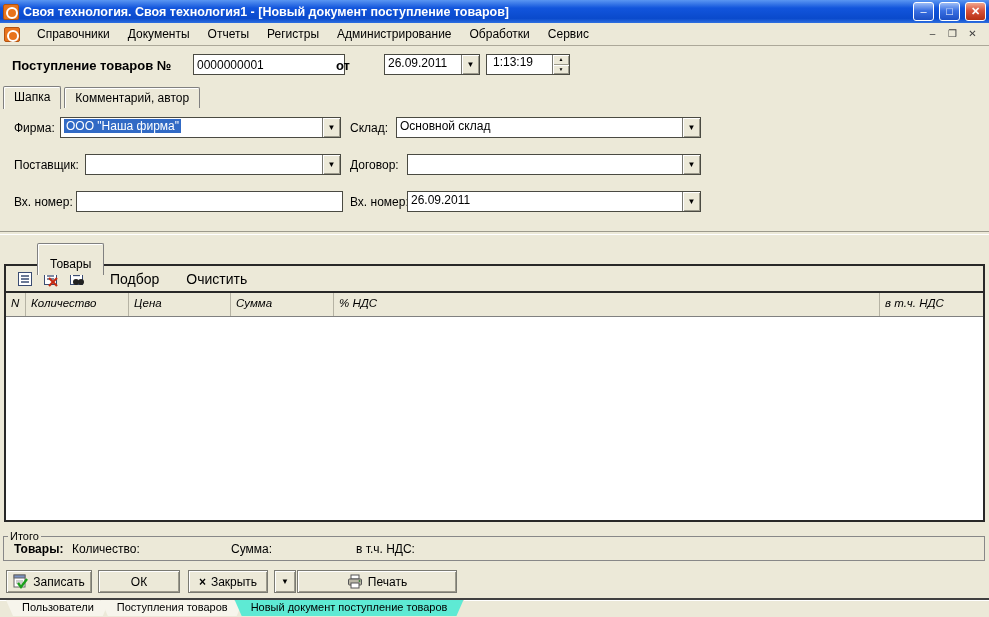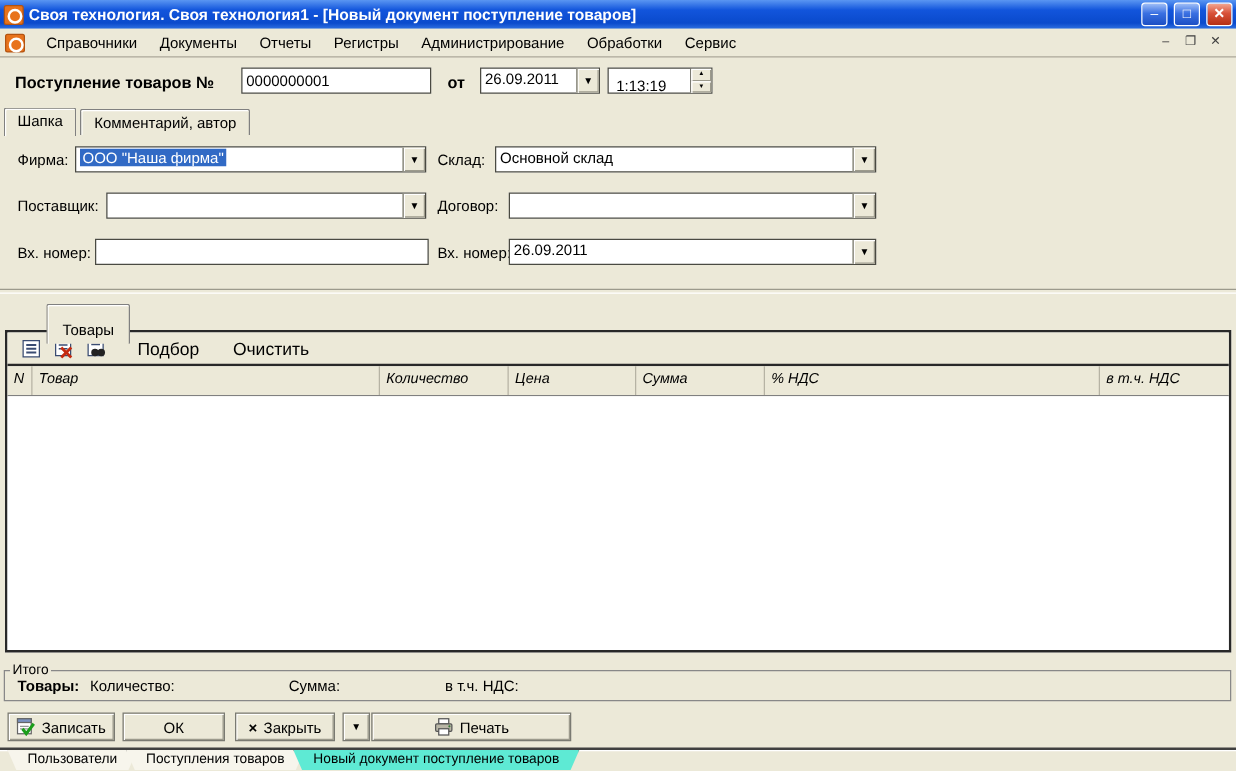--- a/index.html
+++ b/index.html
@@ -24,35 +24,35 @@
   .menubar{position:absolute;left:0;top:23px;width:100%;height:23px;box-sizing:border-box;
     background:#ECE9D8;display:flex;align-items:center;padding:0 4px;border-bottom:1px solid #ACA899;}
   .app-icon.small{width:15px;height:15px;margin-right:8px;}
   .menu-item{padding:3px 9px;white-space:nowrap;}
   .mdi{margin-left:auto;display:flex;gap:3px;align-items:center;padding-right:4px;}
   .mdi-btn{width:17px;height:15px;text-align:center;line-height:14px;font-size:10px;color:#404040;}
 
   
   .dochdr{position:absolute;left:0;top:46px;width:100%;height:40px;}
   .dochdr .hlabel{position:absolute;left:12px;top:12px;font-weight:bold;font-size:13px;}
-  .dochdr .ot{position:absolute;left:358px;top:12px;font-weight:bold;font-size:13px;}
+  .dochdr .ot{position:absolute;left:336px;top:12px;font-weight:bold;font-size:13px;}
   .input{border:1px solid #4a4a42;background:#fff;font-family:"Liberation Sans",sans-serif;
     font-size:12px;padding:1px 3px;box-sizing:border-box;}
   .docnum{position:absolute;left:193px;top:8px;width:152px;height:21px;}
 
   .combo{display:flex;border:1px solid #4a4a42;background:#fff;box-sizing:border-box;height:21px;}
   .combo .val{flex:1;padding:1px 3px;white-space:nowrap;overflow:hidden;font-size:12px;}
   .combo .arrow{width:17px;background:#ECE9D8;border-left:1px solid #7a7a72;
     box-shadow:inset 1px 1px 0 #fff,inset -1px -1px 0 #9c9a8c;
     font-size:8px;line-height:19px;text-align:center;color:#000;flex:0 0 17px;}
   .pos{position:absolute;}
   .hl{background:#316AC5;color:#fff;padding:0 2px;}
 
   .spinner{position:absolute;display:flex;border:1px solid #4a4a42;background:#fff;box-sizing:border-box;height:21px;}
-  .spinner .val{flex:1;padding:7px 6px;font-size:12px;}
+  .spinner .val{flex:1;padding:0 6px;font-size:12px;}
   .spin-col{width:16px;display:flex;flex-direction:column;border-left:1px solid #7a7a72;}
   .spin-btn{flex:1;background:#ECE9D8;box-shadow:inset 1px 1px 0 #fff,inset -1px -1px 0 #9c9a8c;
     font-size:5px;line-height:8px;text-align:center;color:#000;}
 
   
   .htabs{position:absolute;left:3px;top:87px;height:21px;display:flex;align-items:flex-end;gap:3px;z-index:2;}
   .htab{border:1px solid #808080;border-bottom:none;border-radius:2px 2px 0 0;
     padding:3px 10px;background:#ECE9D8;font-size:12px;box-shadow:inset 1px 1px 0 #fff;}
   .htab.active{padding-bottom:5px;margin-bottom:-1px;font-weight:normal;}
 
@@ -226,21 +226,20 @@
           <circle cx="7" cy="11" r="3" fill="#222"></circle>
           <circle cx="12" cy="11" r="3" fill="#222"></circle>
           <rect x="7" y="9.5" width="5" height="3" fill="#222"></rect>
         </svg>
       </span>
       <span class="ttext">Подбор</span>
       <span class="ttext">Очистить</span>
     </div>
     <div class="ghdr">
       <span class="gcol gc0">N</span>
-      <span class="gcol gc1">Товар</span>
       <span class="gcol gc2">Количество</span>
       <span class="gcol gc3">Цена</span>
       <span class="gcol gc4">Сумма</span>
       <span class="gcol gc5">% НДС</span>
       <span class="gcol gc6">в т.ч. НДС</span>
     </div>
     <div class="gbody"></div>
   </div>
 
   <fieldset class="totals">

